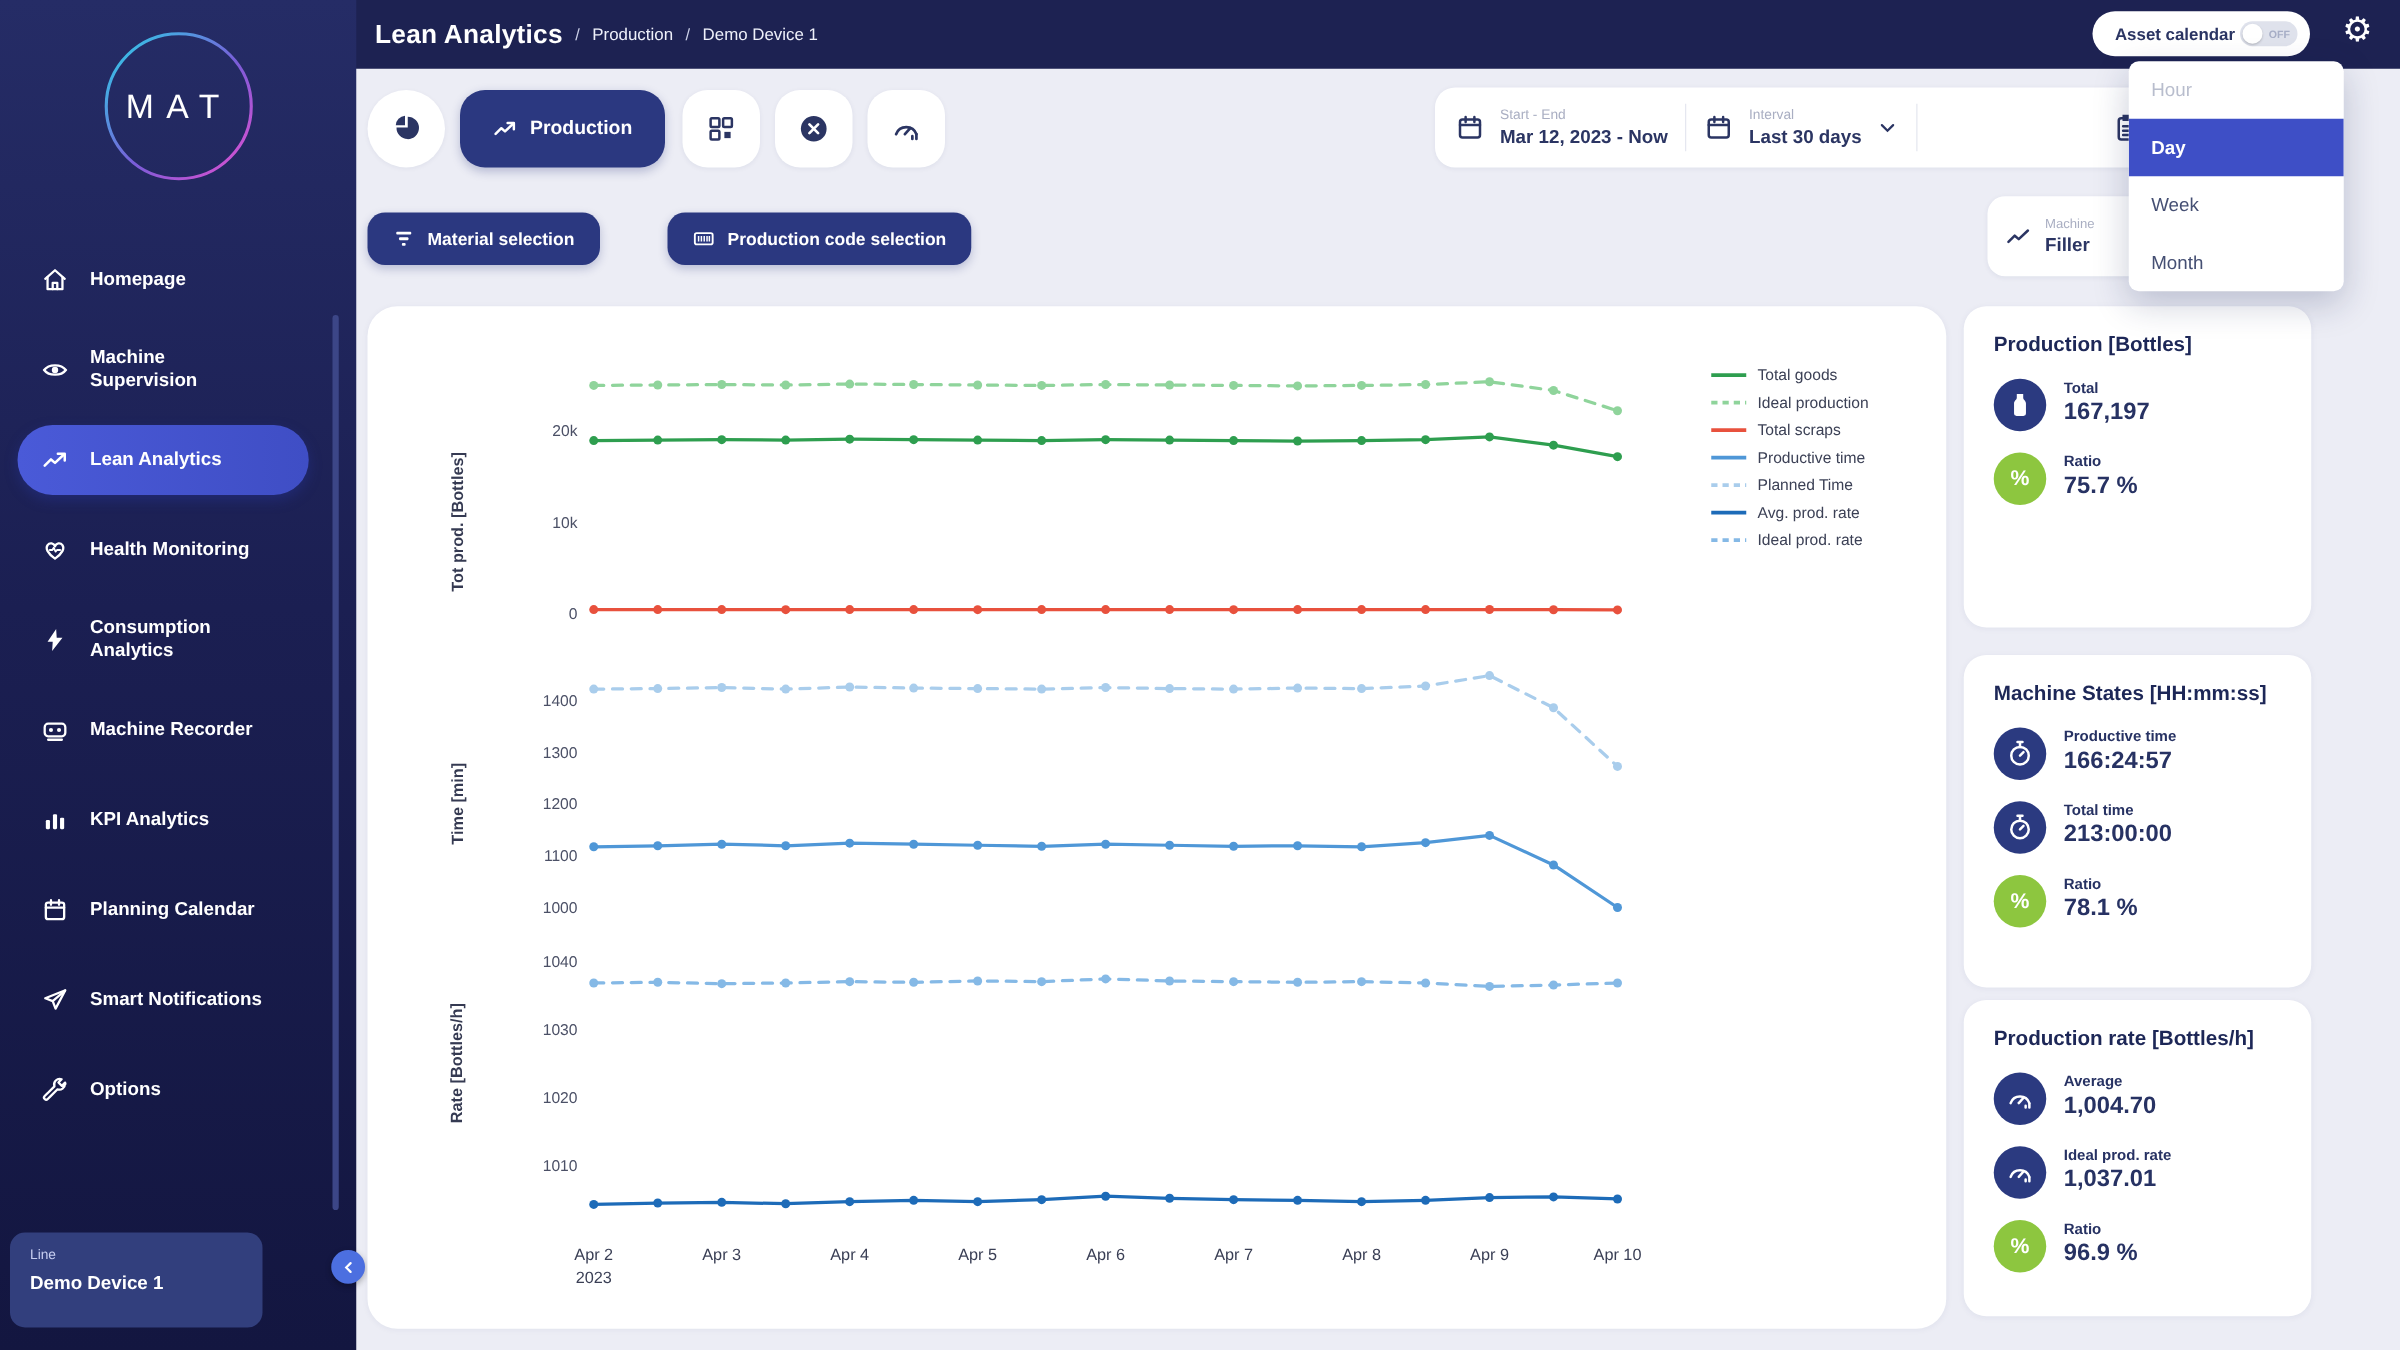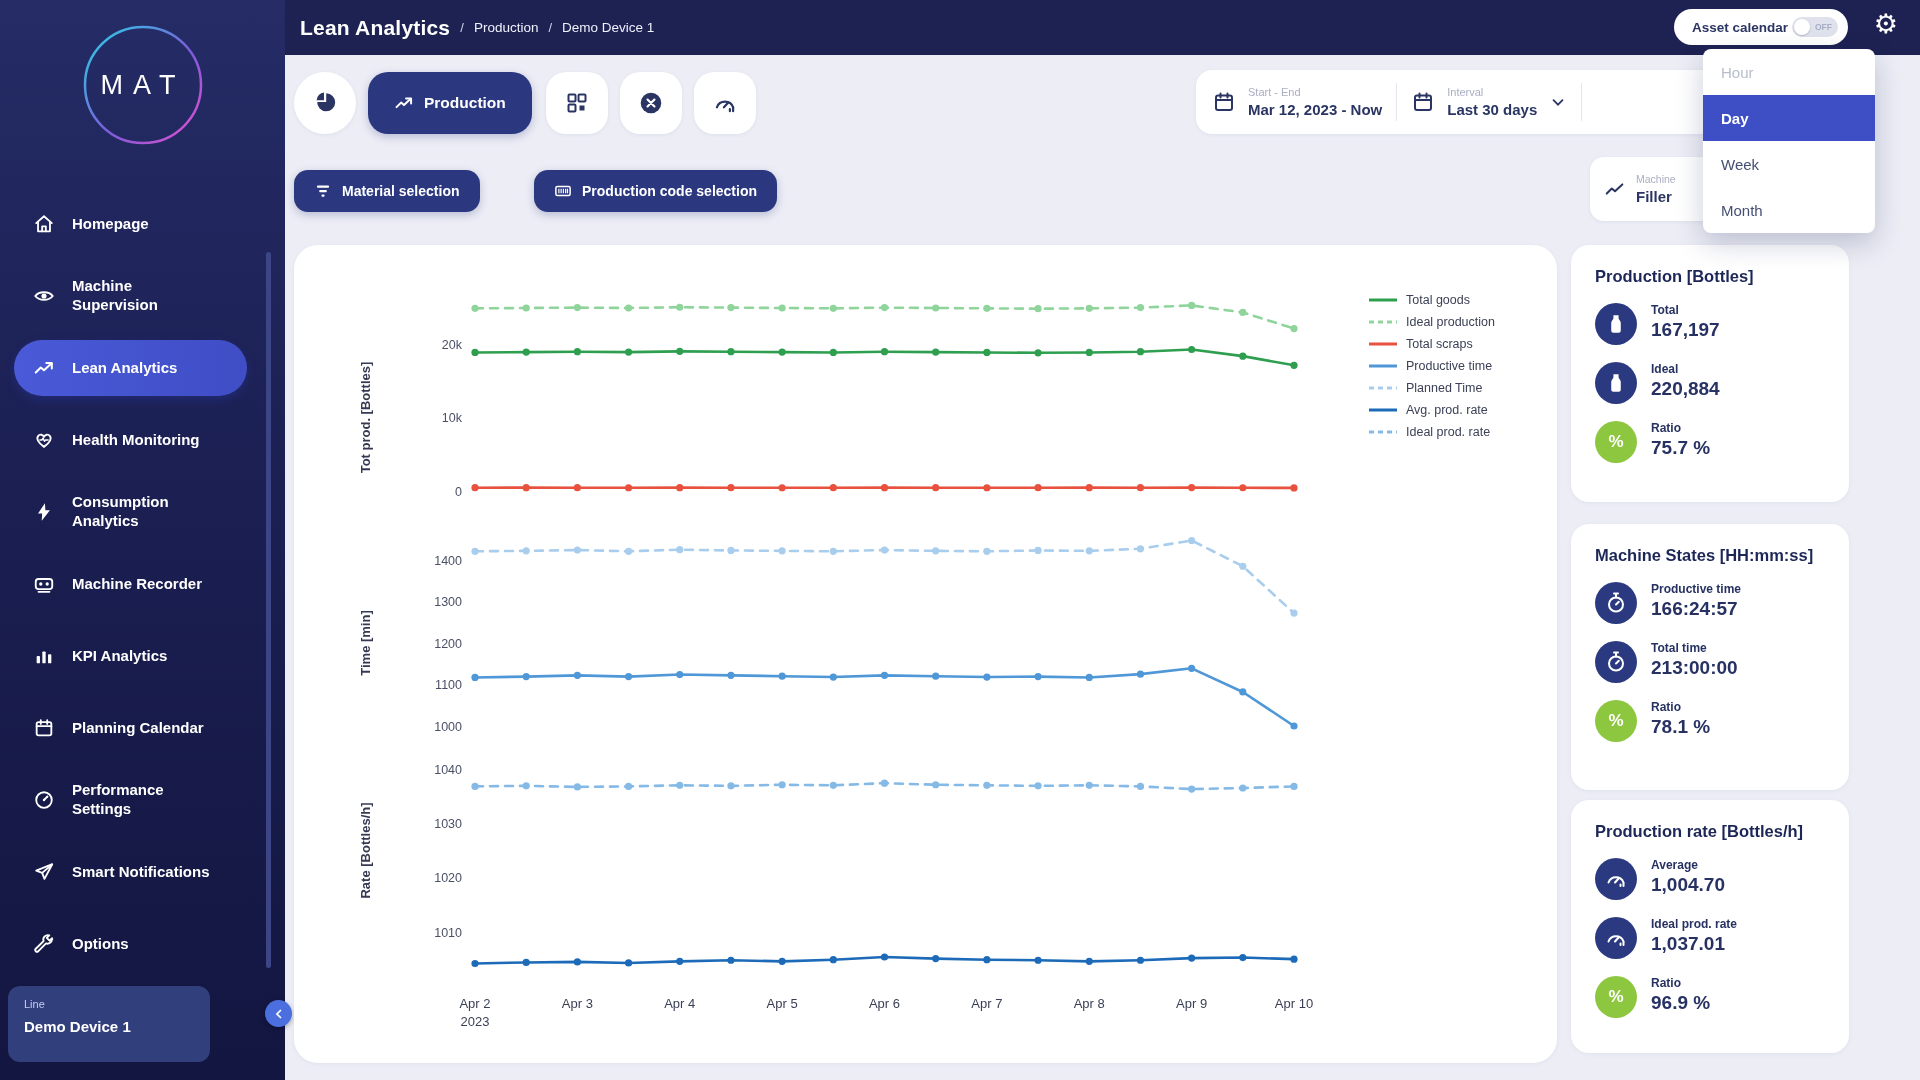--- a/index.html
+++ b/index.html
@@ -40,21 +40,21 @@
   .icon-btn { position:absolute; width:62px; height:62px; background:#fff; border:none; border-radius:20px; display:flex; align-items:center; justify-content:center; color:#2b3563; cursor:pointer; box-shadow:0 1px 4px rgba(25,35,90,.06); z-index:3; }
   #btn-pie { left:294px; top:72px; border-radius:50%; }
   #btn-qr { left:546px; top:72px; }
   #btn-x { left:620px; top:72px; }
   #btn-gauge { left:694px; top:72px; }
   .navy-pill { position:absolute; border:none; background:#2b3880; color:#fff; border-radius:20px; display:flex; align-items:center; gap:10px; font-weight:700; cursor:pointer; z-index:3; box-shadow:0 3px 8px rgba(30,45,120,.25); }
   #btn-production { left:368px; top:72px; height:62px; padding:0 26px; font-size:15.5px; }
   #btn-material { left:294px; top:170px; height:42px; padding:0 20px; font-size:14px; border-radius:14px; }
   #btn-prodcode { left:502px; top:170px; height:42px; padding:0 20px; font-size:14px; border-radius:14px;margin-left:32px; }
 
-  .date-pill { position:absolute; left:1148px; top:70px; width:588px; height:64px; background:#fff; border-radius:16px; display:flex; align-items:center; padding:0 16px; gap:14px; z-index:3; box-shadow:0 1px 4px rgba(25,35,90,.06);margin-left:48px; }
+  .date-pill { position:absolute; left:1148px; top:70px; width:588px; height:64px; background:#fff; border-radius:16px; display:flex; align-items:center; padding:0 16px; gap:14px; z-index:3; box-shadow:0 1px 4px rgba(25,35,90,.06); }
   .dp-group { display:flex; align-items:center; gap:12px; cursor:pointer; }
   .dp-col .dp-label { font-size:11px; color:#a9aec2; }
   .dp-col .dp-value { font-size:15px; font-weight:600; color:#2b3563; margin-top:3px; }
   .dp-div { width:1px; height:38px; background:#e5e7f0; }
 
   .machine-card { position:absolute; left:1590px; top:157px; width:152px; height:64px; background:#fff; border-radius:14px; display:flex; align-items:center; gap:10px; padding:0 14px; z-index:3; cursor:pointer; box-shadow:0 1px 4px rgba(25,35,90,.06); }
   .mc-label { font-size:10.5px; color:#a9aec2; }
   .mc-value { font-size:15px; font-weight:700; color:#2b3563; margin-top:3px; }
 
   
@@ -194,30 +194,20 @@
       <span class="nlabel">KPI Analytics</span>
     </div>
     <div class="nav-item">
       <span class="nicon">
           <svg width="22" height="22" viewBox="0 0 24 24" fill="none" stroke="#fff" stroke-width="2" stroke-linecap="round">
             <rect x="4" y="5.5" width="16" height="14.5" rx="2"></rect>
             <path d="M4 10h16M8.5 3.5v4M15.5 3.5v4"></path>
           </svg>
         </span>
       <span class="nlabel">Planning Calendar</span>
-    </div>
-    <div class="nav-item">
-      <span class="nicon">
-          <svg width="22" height="22" viewBox="0 0 24 24" fill="none" stroke="#fff" stroke-width="2" stroke-linecap="round">
-            <circle cx="12" cy="12" r="8.5"></circle>
-            <path d="M12 12l3.8-3.8"></path>
-            <circle cx="12" cy="12" r="1.3" fill="#fff" stroke="none"></circle>
-          </svg>
-        </span>
-      <span class="nlabel">Performance Settings</span>
     </div>
     <div class="nav-item">
       <span class="nicon">
           <svg width="22" height="22" viewBox="0 0 24 24" fill="none" stroke="#fff" stroke-width="2" stroke-linejoin="round">
             <path d="M21 3.5 3.5 10.5l6.5 2.5 2.5 6.5z"></path>
             <path d="M10 13l11-9.5"></path>
           </svg>
         </span>
       <span class="nlabel">Smart Notifications</span>
     </div>
@@ -577,31 +567,20 @@
         <svg width="22" height="22" viewBox="0 0 24 24">
           <path d="M9.2 2.5h5.6v3.2c0 1.8 2.4 2.6 2.4 5v8.6a2.2 2.2 0 0 1-2.2 2.2H9a2.2 2.2 0 0 1-2.2-2.2v-8.6c0-2.4 2.4-3.2 2.4-5V2.5Z" fill="#fff"></path>
         </svg>
       </span>
     <div>
         <div class="sr-label">Total</div>
          <div class="sr-value">167,197</div>
       </div>
   </div>
   <div class="sum-row">
-    <span class="sum-ic navy">
-        <svg width="22" height="22" viewBox="0 0 24 24">
-          <path d="M9.2 2.5h5.6v3.2c0 1.8 2.4 2.6 2.4 5v8.6a2.2 2.2 0 0 1-2.2 2.2H9a2.2 2.2 0 0 1-2.2-2.2v-8.6c0-2.4 2.4-3.2 2.4-5V2.5Z" fill="#fff"></path>
-        </svg>
-      </span>
-    <div>
-        <div class="sr-label">Ideal</div>
-         <div class="sr-value">220,884</div>
-      </div>
-  </div>
-  <div class="sum-row">
     <span class="sum-ic lime">
         <span class="pct">%</span>
       </span>
     <div>
         <div class="sr-label">Ratio</div>
          <div class="sr-value">75.7 %</div>
       </div>
   </div>
 </section>
 

